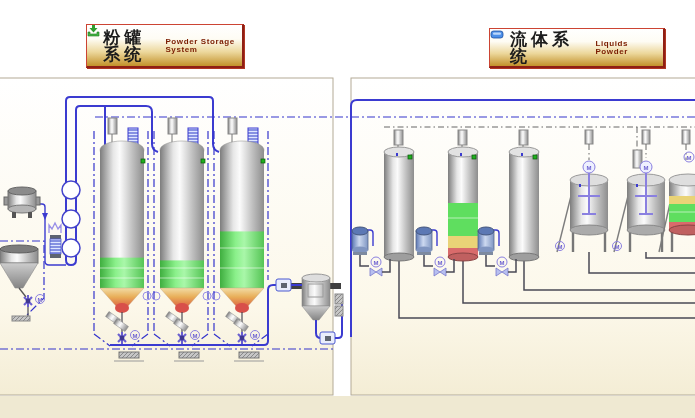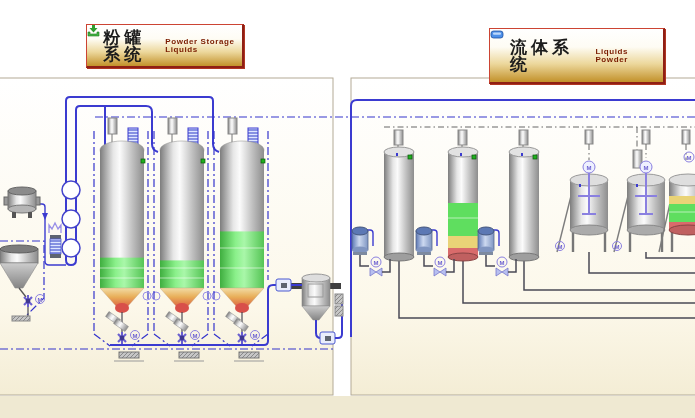--- a/index.html
+++ b/index.html
@@ -406,24 +406,24 @@
   <div class="hdr-title">
     <span class="ic">
       <svg width="13" height="12" viewBox="0 0 13 12">
         <rect x="5" y="0" width="3" height="3" fill="#2f9e2f"></rect>
         <polygon points="2.5,3 10.5,3 6.5,7.5" fill="#2f9e2f"></polygon>
         <path d="M1,7 L3,7 L3,9 L10,9 L10,7 L12,7 L12,11 L1,11 Z" fill="#45b545" stroke="#1f7a1f" stroke-width="0.6"></path>
       </svg>
     </span>
     <span>粉罐系统</span>
   </div>
-  <div class="hdr-sub">Powder Storage Liquids</div>
+  <div class="hdr-sub">Powder Storage System</div>
 </div>
 
-<div class="hdr" style="left:489px;top:28px;width:176px;height:56px">
+<div class="hdr" style="left:489px;top:28px;width:176px;height:40px">
   <div class="hdr-title">
     <span class="ic">
       <svg width="14" height="11" viewBox="0 0 14 11">
         <rect x="1" y="2" width="12" height="7" rx="2.5" fill="#4d8fe8" stroke="#1d4f9e" stroke-width="0.8"></rect>
         <rect x="3" y="3.5" width="8" height="2.2" rx="1" fill="#bcd7fa"></rect>
       </svg>
     </span>
     <span>流体系统</span>
   </div>
   <div class="hdr-sub">Liquids Powder</div>

